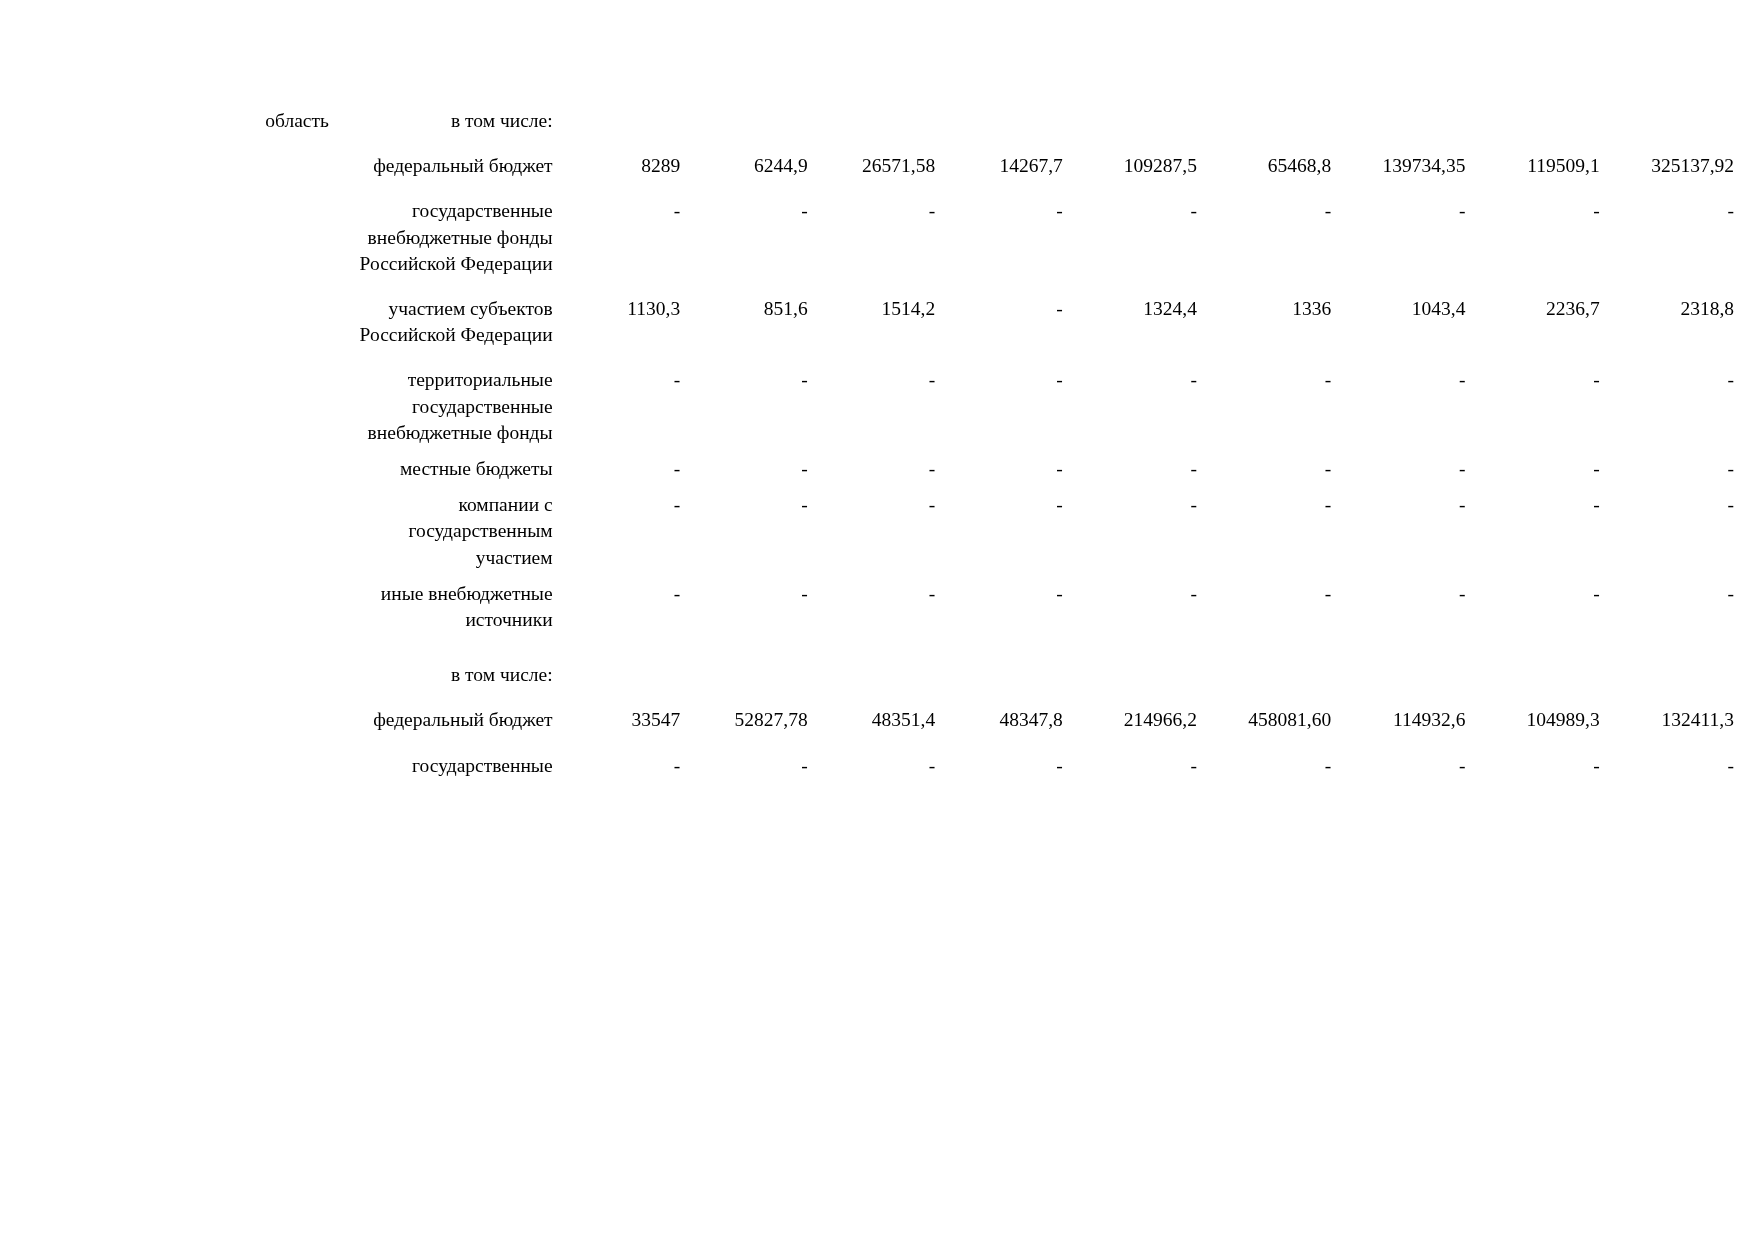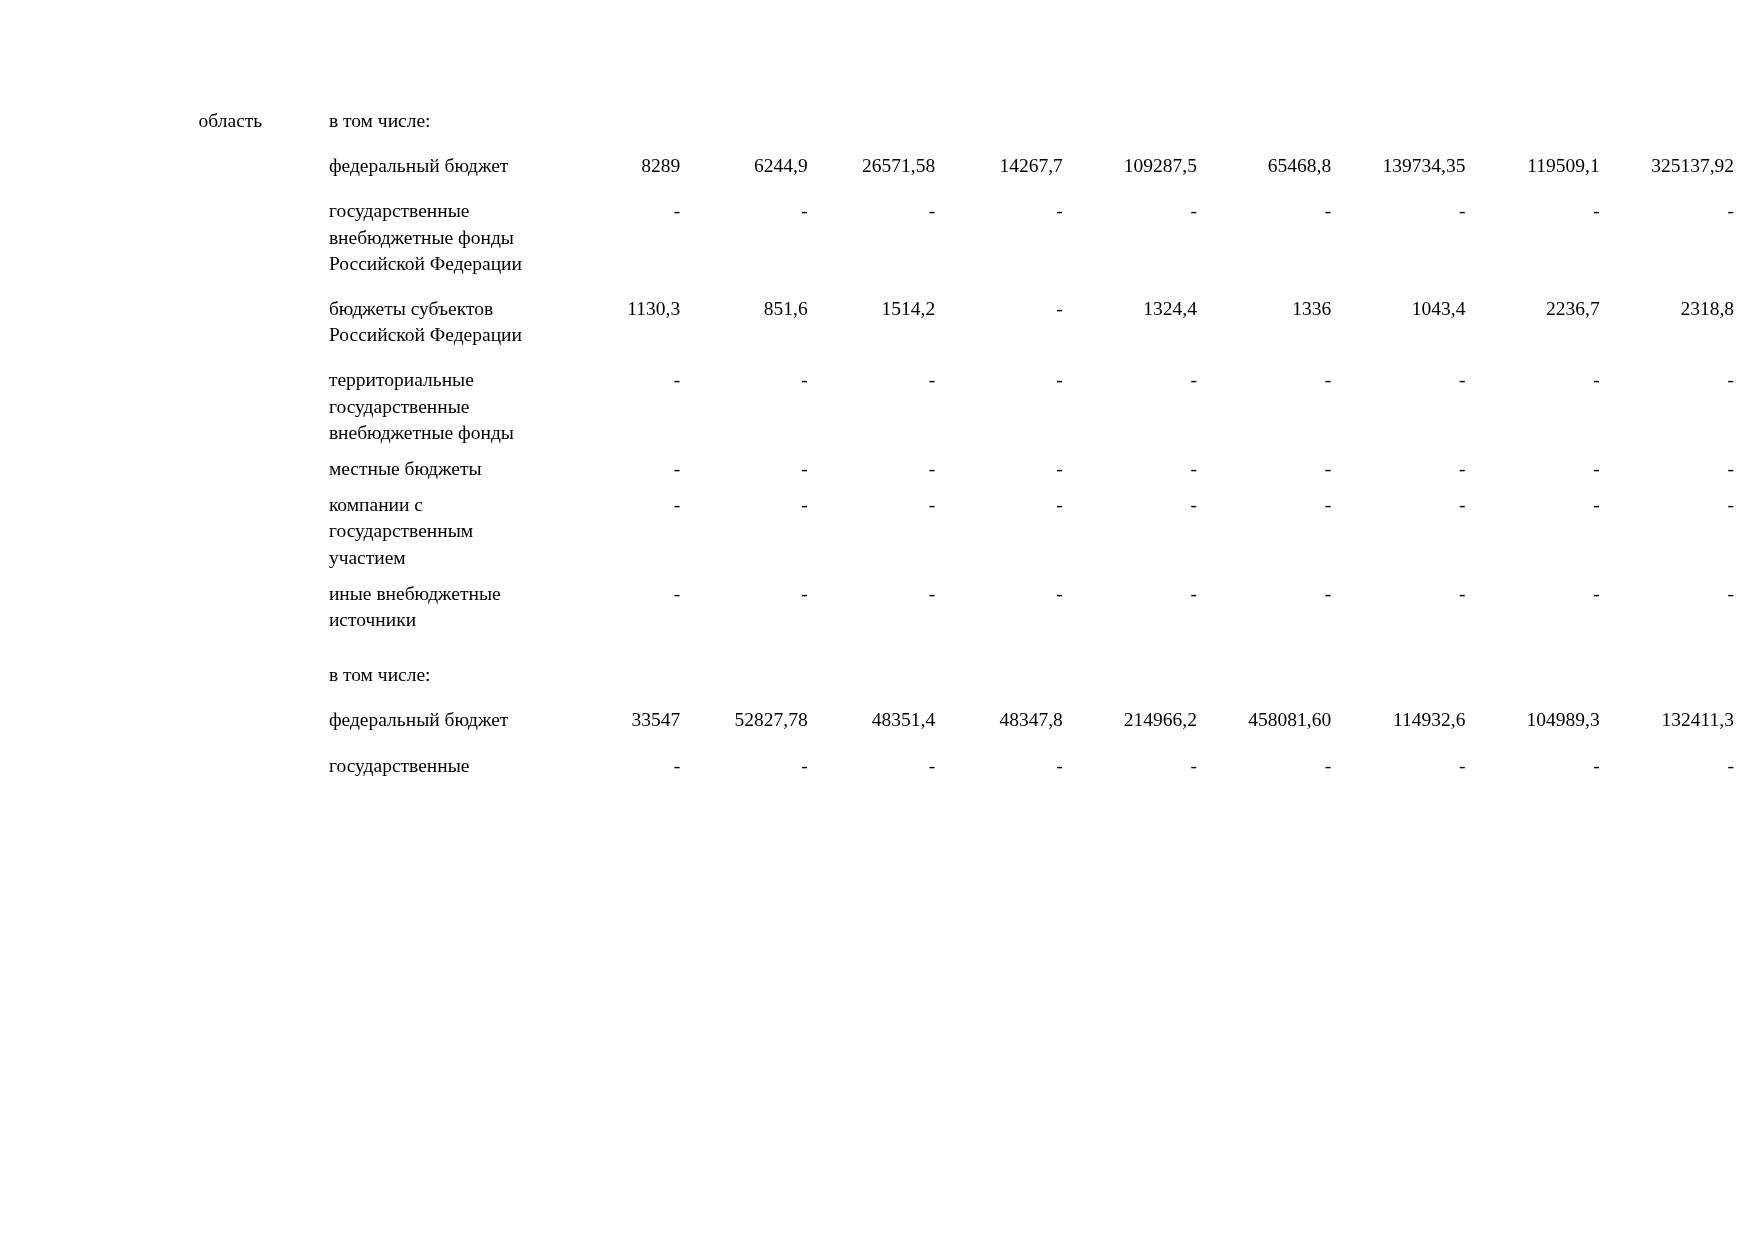--- a/index.html
+++ b/index.html
@@ -36,26 +36,26 @@
     line-height: 26.2px;
   }
   
   col.c-region  { width: 176px; }
   col.c-source  { width: 200px; }
   col.c-num     { width: 114px; }
   col.c-num-w   { width: 120px; }
 
   td.region {
     padding-right: 8px;
-    text-align: center;
+    text-align: right;
     white-space: normal;
   }
   td.source {
     padding-right: 14px;
-    text-align: left;
+    text-align: right;
     white-space: normal;
   }
   td.num {
     text-align: right;
     padding-right: 14px;
     white-space: nowrap;
   }
   tr.spacer td {
     height: 19px;
     font-size: 0;
@@ -130,21 +130,21 @@
           <td class="num"><span class="dash">-</span></td>
           <td class="num"><span class="dash">-</span></td>
           <td class="num"><span class="dash">-</span></td>
           <td class="num"><span class="dash">-</span></td>
         </tr>
         <tr class="spacer">
           <td colspan="11"></td>
         </tr>
         <tr>
           <td class="region"></td>
-          <td class="source">бюджеты субъектов Российской Федерации</td>
+          <td class="source">участием субъектов Российской Федерации</td>
           <td class="num">1130,3</td>
           <td class="num">851,6</td>
           <td class="num">1514,2</td>
           <td class="num"><span class="dash">-</span></td>
           <td class="num">1324,4</td>
           <td class="num">1336</td>
           <td class="num">1043,4</td>
           <td class="num">2236,7</td>
           <td class="num">2318,8</td>
         </tr>

